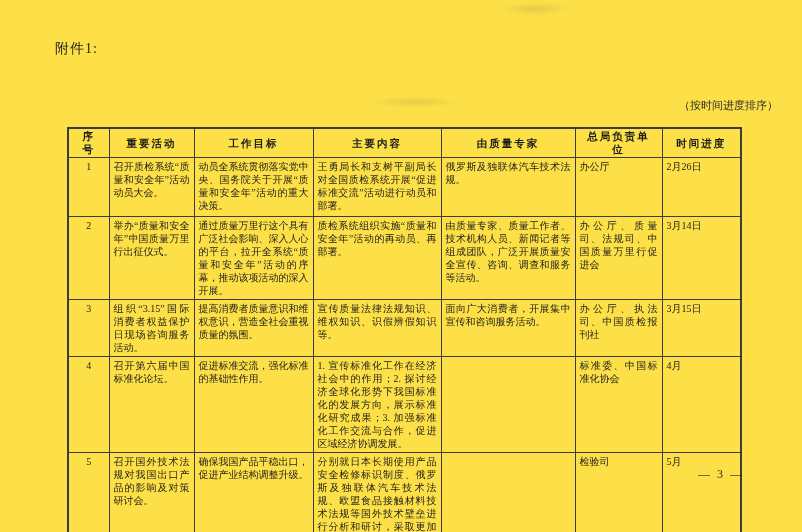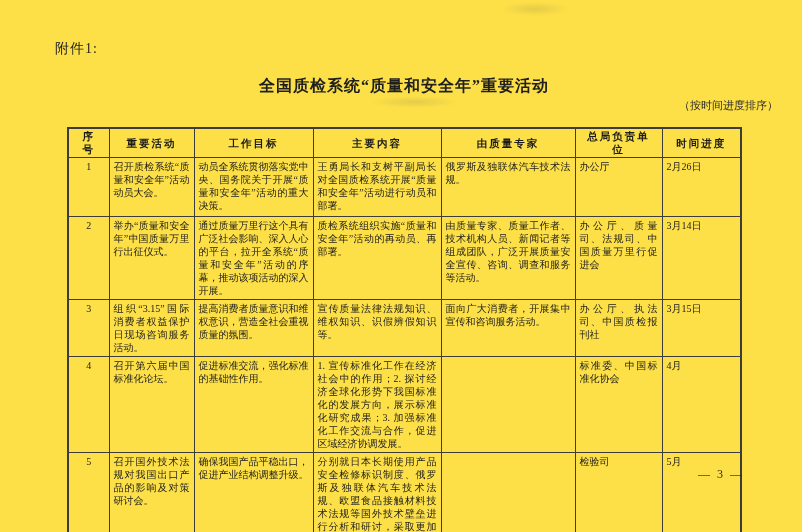--- a/index.html
+++ b/index.html
@@ -102,21 +102,20 @@
   }
 </style>
 </head>
 <body>
 
 <div class="page">
   <div class="smudge s1"></div>
   <div class="smudge s2"></div>
 
   <div class="attachment-label">附件1:</div>
-  <div class="doc-title">全国质检系统“质量和安全年”重要活动</div>
   <div class="sort-note">（按时间进度排序）</div>
 
   <table class="activities">
     <colgroup>
       <col style="width:41px">
       <col style="width:85px">
       <col style="width:119px">
       <col style="width:128px">
       <col style="width:134px">
       <col style="width:87px">
@@ -131,21 +130,21 @@
         <th>由质量专家</th>
         <th>总局负责单位</th>
         <th>时间进度</th>
       </tr>
     </thead>
     <tbody>
       <tr class="r1">
         <td class="cell-no">1</td>
         <td class="cell-text">召开质检系统“质量和安全年”活动动员大会。</td>
         <td class="cell-text">动员全系统贯彻落实党中央、国务院关于开展“质量和安全年”活动的重大决策。</td>
-        <td class="cell-text">王勇局长和支树平副局长对全国质检系统开展“质量和安全年”活动进行动员和部署。</td>
+        <td class="cell-text">王勇局长和支树平副局长对全国质检系统开展“促进标准交流”活动进行动员和部署。</td>
         <td class="cell-text">俄罗斯及独联体汽车技术法规。</td>
         <td class="cell-text">办公厅</td>
         <td class="cell-text">2月26日</td>
       </tr>
       <tr class="r2">
         <td class="cell-no">2</td>
         <td class="cell-text">举办“质量和安全年”中国质量万里行出征仪式。</td>
         <td class="cell-text">通过质量万里行这个具有广泛社会影响、深入人心的平台，拉开全系统“质量和安全年”活动的序幕，推动该项活动的深入开展。</td>
         <td class="cell-text">质检系统组织实施“质量和安全年”活动的再动员、再部署。</td>
         <td class="cell-text">由质量专家、质量工作者、技术机构人员、新闻记者等组成团队，广泛开展质量安全宣传、咨询、调查和服务等活动。</td>

